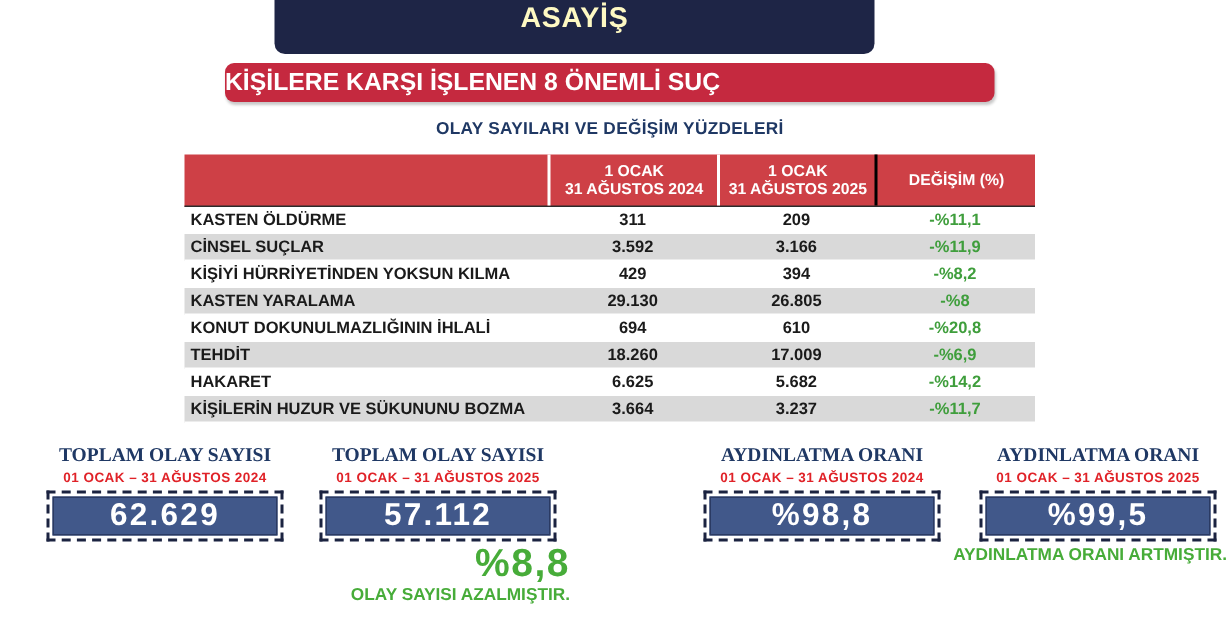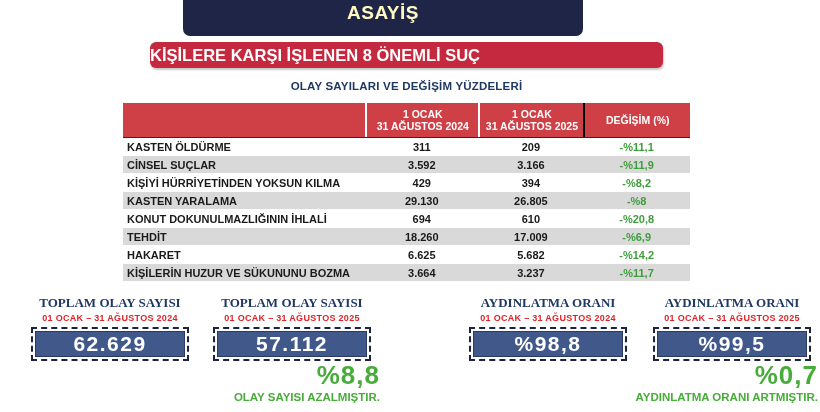--- a/index.html
+++ b/index.html
@@ -184,17 +184,16 @@
       <div class="stat-fill">%99,5</div>
     </div>
   </div>
 
   <div class="summary summary-1">
     <div class="sum-value">%8,8</div>
     <div class="sum-caption">OLAY SAYISI AZALMIŞTIR.</div>
   </div>
 
   <div class="summary summary-2">
-    <div class="sum-value">%0,7</div>
     <div class="sum-caption">AYDINLATMA ORANI ARTMIŞTIR.</div>
   </div>
 
 </div>
 
 </body></html>

